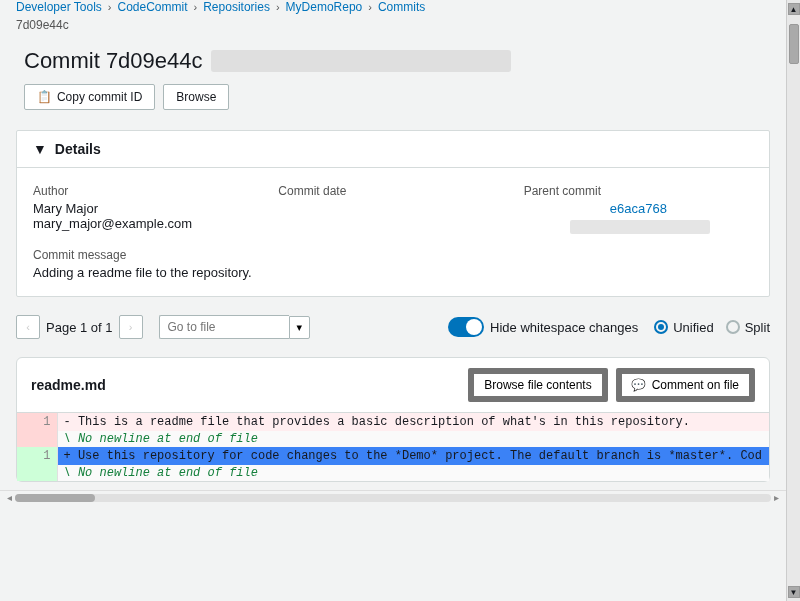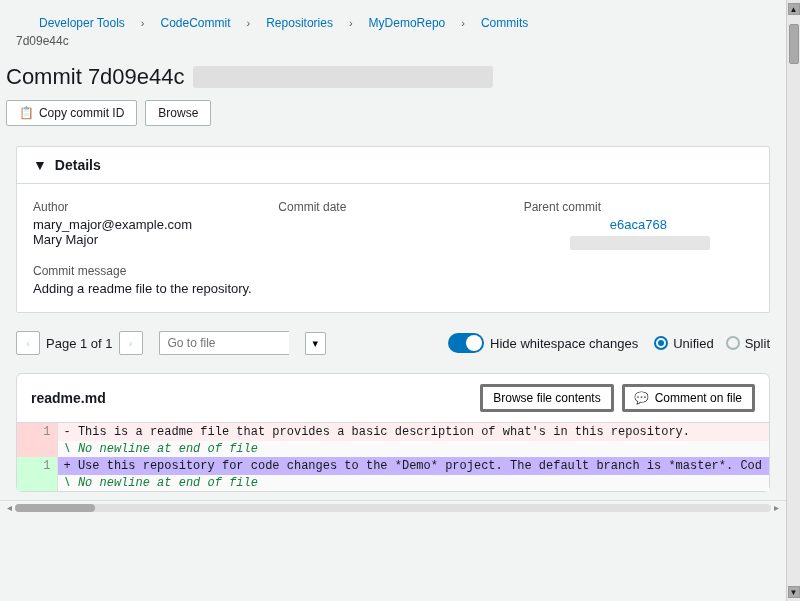--- a/index.html
+++ b/index.html
@@ -46,46 +46,45 @@
     .scroll-thumb {
       width: 10px;
       height: 40px;
       background: #aaa;
       border: 1px solid #999;
       border-radius: 2px;
       margin: 4px 0;
     }
     
     .breadcrumb {
-      padding: 16px 16px 4px 16px;
+      padding: 0 16px 4px 16px;
       font-size: 12px;
       color: #0073bb;
       display: flex;
       align-items: center;
       flex-wrap: wrap;
-      gap: 16px;
-      margin-left: 23px;
+      gap: 6px;
     }
     .breadcrumb-item {
       color: #0073bb;
       cursor: pointer;
     }
     .breadcrumb-sep {
       color: #555;
       font-size: 11px;
     }
     .breadcrumb-current {
       color: #555;
       display: block;
       padding: 0 16px 8px 16px;
       font-size: 12px;
     }
     
     .page-title-area {
-      padding: 8px 16px 12px 6px;
+      padding: 8px 16px 12px 24px;
       background: #f2f3f3;
     }
     .page-title {
       font-size: 22px;
       font-weight: 400;
       color: #16191f;
       margin-bottom: 10px;
       display: flex;
       align-items: center;
       gap: 8px;
@@ -194,21 +193,21 @@
       display: flex;
       align-items: center;
       justify-content: center;
       font-size: 11px;
       color: #555;
     }
     .page-arrow.disabled { color: #ccc; cursor: default; }
     .goto-file {
       display: flex;
       align-items: center;
-      gap: 16px;
+      gap: 0;
       margin-left: 4px;
     }
     .goto-file input {
       padding: 4px 8px;
       border: 1px solid #aab7b8;
       border-right: none;
       border-radius: 2px 0 0 2px;
       font-size: 12px;
       width: 130px;
       color: #aaa;
@@ -296,21 +295,21 @@
       font-weight: 600;
       font-size: 14px;
     }
     .diff-actions {
       display: flex;
       gap: 8px;
     }
     .btn-outline {
       padding: 4px 10px;
       font-size: 12px;
-      border: 3px solid #737373;
+      border: 6px solid #737373;
       background: #fff;
       border-radius: 2px;
       cursor: pointer;
       display: flex;
       align-items: center;
       gap: 5px;
     }
     
     .diff-table {
       width: 100%;
@@ -340,21 +339,21 @@
     .diff-del .line-content {
       background: #ffeef0;
     }
     .diff-add {
       background: #e6ffed;
     }
     .diff-add .line-num {
       background: #cdffd8;
     }
     .diff-add .line-content {
-      background: #c4b5fd;
+      background: #3b82f6;
       font-family: Liberation Mono, monospace;
     }
     .diff-note {
       color: #15803d;
       font-style: italic;
       background: #fafafa;
     }
     .diff-note td {
       padding: 1px 6px;
     }
@@ -426,22 +425,22 @@
 
     <div class="card">
       <div class="card-header">
         <span>▼</span>
         <span>Details</span>
       </div>
       <div class="card-body">
         <div class="details-grid">
           <div>
             <div class="detail-label">Author</div>
+            <div class="detail-value">Mary Major</div>
             <div class="detail-value">mary_major@example.com</div>
-            <div class="detail-value">Mary Major</div>
           </div>
           <div>
             <div class="detail-label">Commit date</div>
           </div>
           <div>
             <div class="detail-label">Parent commit</div>
             <div class="detail-link">
               <span>e6aca768</span>
               <span class="detail-link-redacted"></span>
             </div>

